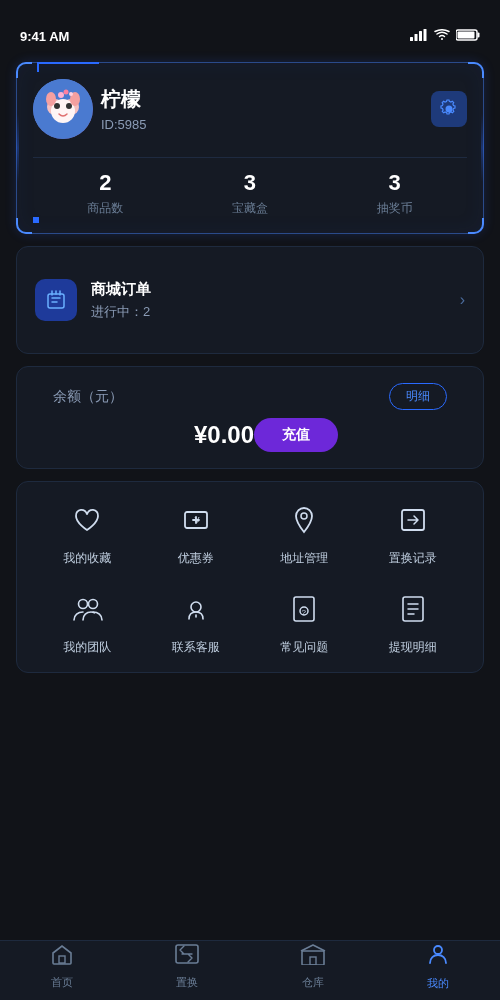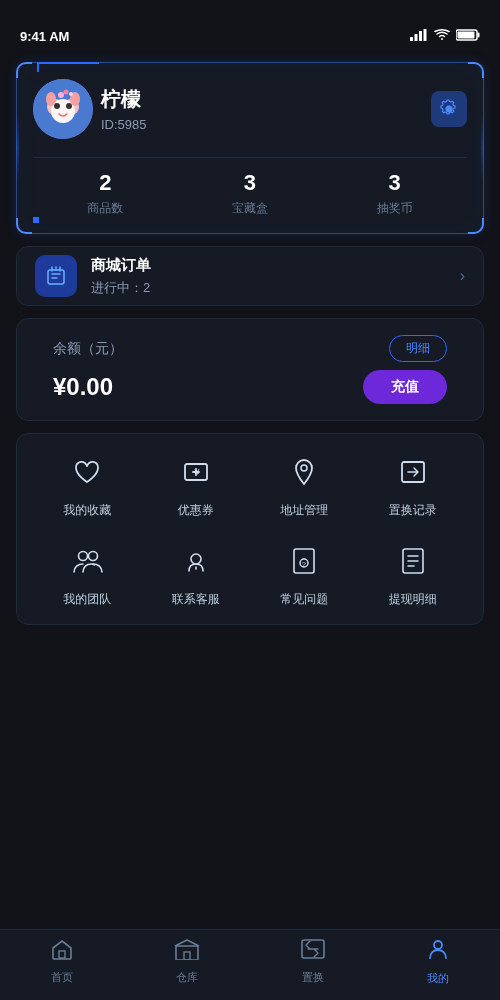--- a/index.html
+++ b/index.html
@@ -151,21 +151,21 @@
     }
     .stat-label {
       font-size: 12px;
       color: #6a7d95;
     }
 
     
     .order-card {
       border: 1px solid #1e2a3e;
       border-radius: 12px;
-      padding: 8px 18px;
+      padding: 32px 18px;
       background: #151a24;
       display: flex;
       align-items: center;
       gap: 14px;
       cursor: pointer;
     }
     .order-icon-box {
       width: 42px;
       height: 42px;
       background: #1e3a9a;
@@ -215,22 +215,23 @@
       border: 1px solid #2a6aff;
       border-radius: 20px;
       padding: 4px 16px;
       font-size: 12px;
       color: #4a8aff;
       cursor: pointer;
       background: transparent;
     }
     .balance-row {
       display: flex;
-      justify-content: space-between;
-      align-items: center;
+      justify-content: center;
+      align-items: center;
+      margin-left: 32px;
     }
     .balance-amount {
       font-size: 24px;
       font-weight: 700;
       color: #ffffff;
     }
     .recharge-btn {
       background: #6d28d9;
       border-radius: 20px;
       padding: 8px 28px;
@@ -273,21 +274,21 @@
       font-size: 12px;
       color: #c0cfe0;
     }
 
     
     .bottom-nav {
       position: absolute;
       bottom: 0;
       left: 0;
       right: 0;
-      height: 71px;
+      height: 60px;
       background: #151a24;
       border-top: 1px solid #1e2a3e;
       display: flex;
       align-items: center;
       justify-content: space-around;
       padding-bottom: 8px;
     }
     .nav-item {
       display: flex;
       flex-direction: column;
@@ -537,35 +538,35 @@
       <svg width="24" height="22" viewBox="0 0 24 22" fill="none">
         <path d="M3 10L12 3l9 7v10a1 1 0 0 1-1 1H4a1 1 0 0 1-1-1V10z" stroke="#6a7d95" stroke-width="1.6" fill="none"></path>
         <rect x="9" y="13" width="6" height="7" stroke="#6a7d95" stroke-width="1.4" fill="none"></rect>
       </svg>
     </span>
     <span class="nav-label">首页</span>
   </div>
   <div class="nav-item">
     <span class="nav-icon">
       <svg width="26" height="22" viewBox="0 0 26 22" fill="none">
+        <rect x="2" y="2" width="22" height="18" rx="2" stroke="#6a7d95" stroke-width="1.6" fill="none"></rect>
+        <path d="M8 11h10M6 7l4-4M6 7l4 4M18 15l-4 4M18 15l-4-4" stroke="#6a7d95" stroke-width="1.4" stroke-linecap="round" stroke-linejoin="round"></path>
+      </svg>
+    </span>
+    <span class="nav-label">置换</span>
+  </div>
+  <div class="nav-item">
+    <span class="nav-icon">
+      <svg width="26" height="22" viewBox="0 0 26 22" fill="none">
         <rect x="2" y="8" width="22" height="14" rx="1" stroke="#6a7d95" stroke-width="1.6" fill="none"></rect>
         <path d="M1 8L13 2l12 6" stroke="#6a7d95" stroke-width="1.6" stroke-linejoin="round" fill="none"></path>
         <rect x="10" y="14" width="6" height="8" stroke="#6a7d95" stroke-width="1.4" fill="none"></rect>
       </svg>
     </span>
     <span class="nav-label">仓库</span>
-  </div>
-  <div class="nav-item">
-    <span class="nav-icon">
-      <svg width="26" height="22" viewBox="0 0 26 22" fill="none">
-        <rect x="2" y="2" width="22" height="18" rx="2" stroke="#6a7d95" stroke-width="1.6" fill="none"></rect>
-        <path d="M8 11h10M6 7l4-4M6 7l4 4M18 15l-4 4M18 15l-4-4" stroke="#6a7d95" stroke-width="1.4" stroke-linecap="round" stroke-linejoin="round"></path>
-      </svg>
-    </span>
-    <span class="nav-label">置换</span>
   </div>
   <div class="nav-item">
     <span class="nav-icon active">
       <svg width="24" height="24" viewBox="0 0 24 24" fill="none">
         <circle cx="12" cy="8" r="4" stroke="#4a8aff" stroke-width="1.8" fill="none"></circle>
         <path d="M4 21c0-5 3.6-8 8-8s8 3 8 8" stroke="#4a8aff" stroke-width="1.8" stroke-linecap="round" fill="none"></path>
       </svg>
     </span>
     <span class="nav-label active">我的</span>
   </div>

